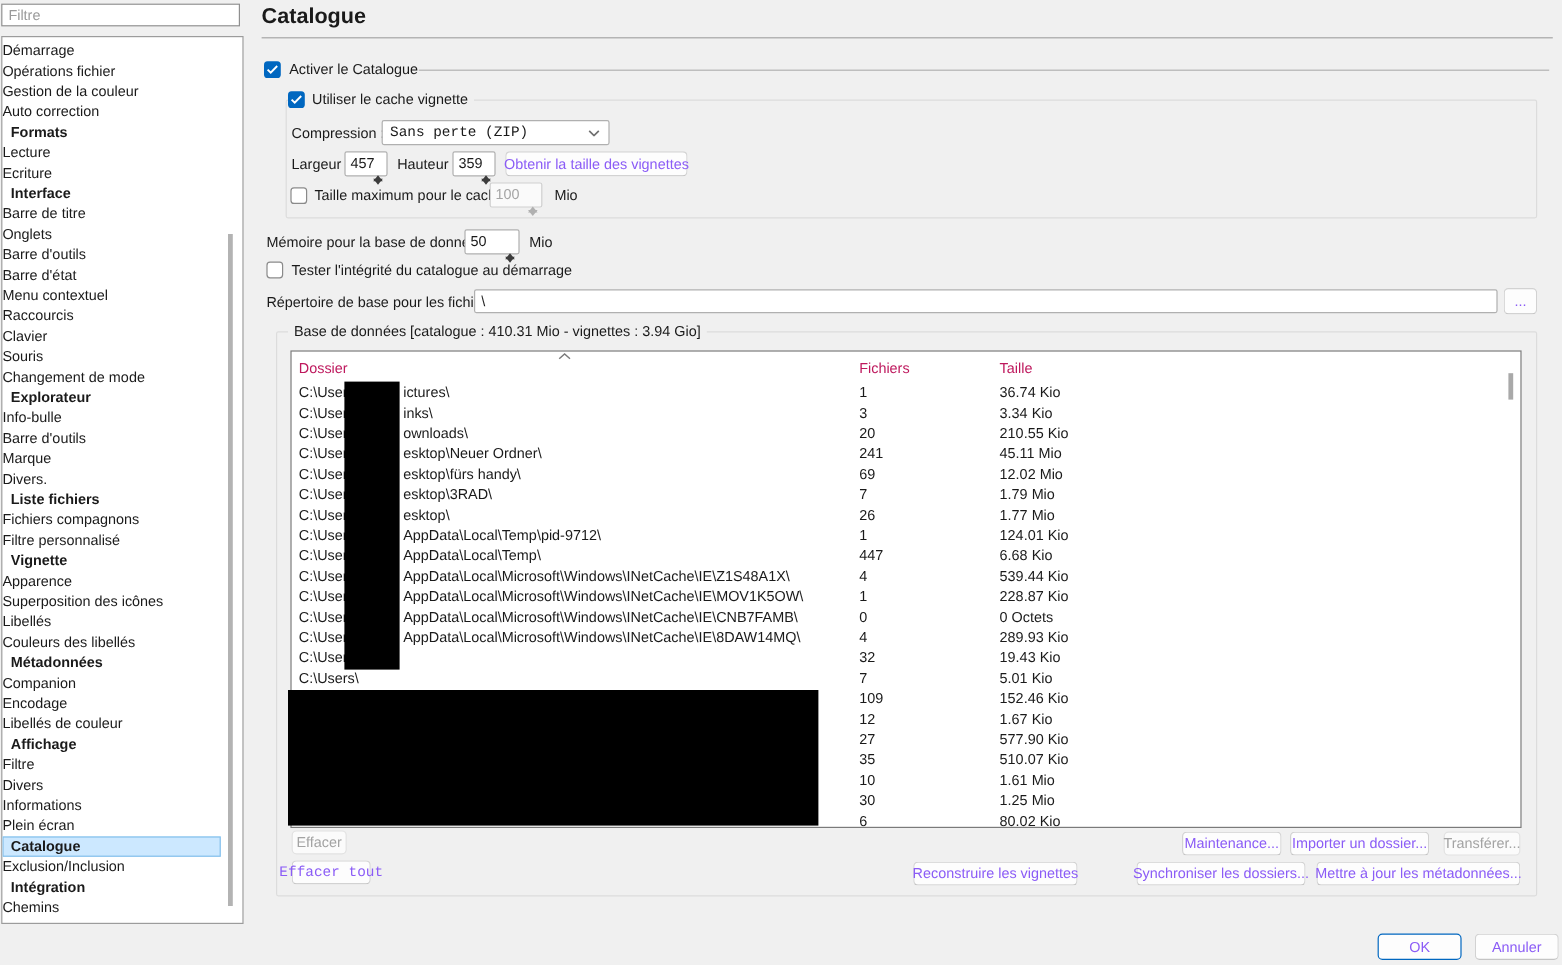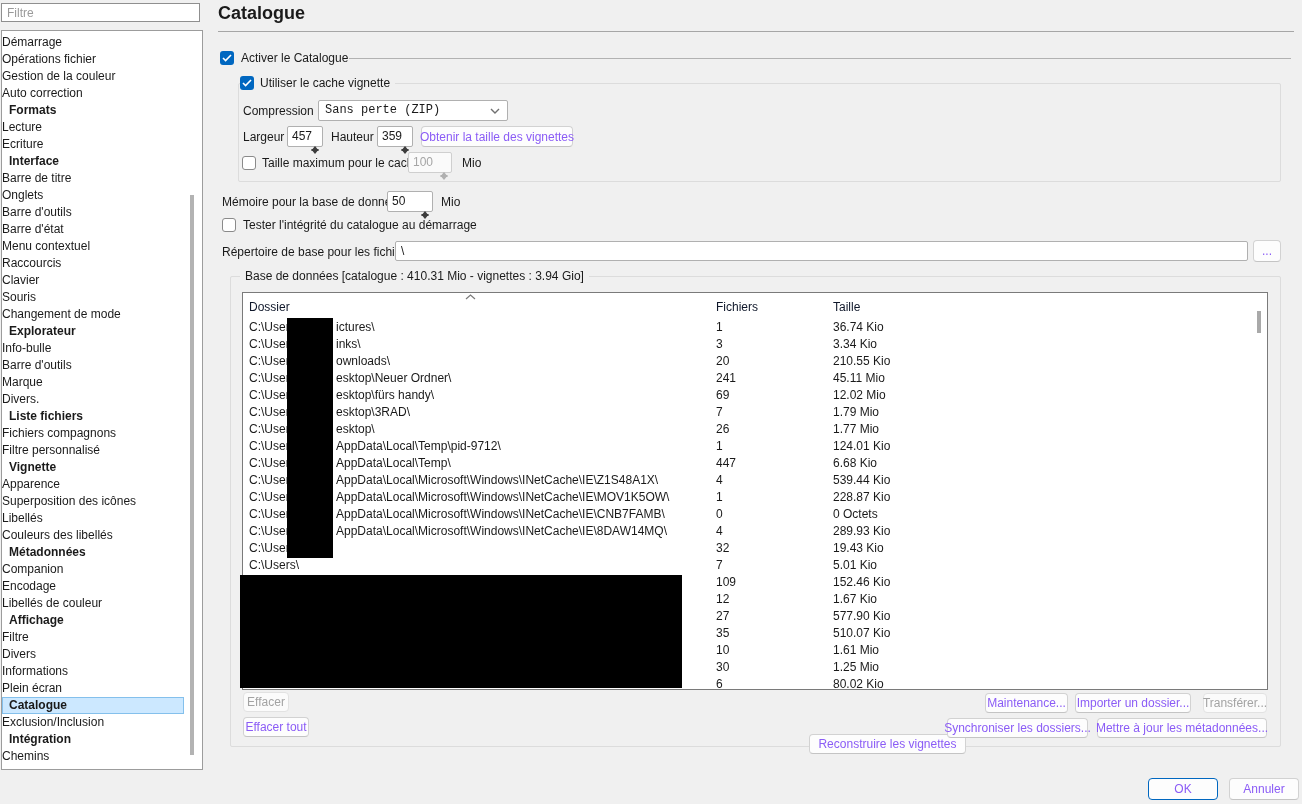--- a/index.html
+++ b/index.html
@@ -75,21 +75,21 @@
     white-space:nowrap; font-size:12px; color:#8b5cf6; cursor:default;
   }
   .btn.disabled { color:#a3a3a3; background:#fbfbfb; border-color:#e2e2e2; }
   .btn.default { border:1px solid #0067c0; }
 
   
   #folder-table {
     position:absolute; left:242px; top:292px; width:1026px; height:398px;
     background:#fff; border:1px solid #7a7a7a; overflow:hidden;
   }
-  .th { position:absolute; top:7px; white-space:nowrap; color:#0f172a; }
+  .th { position:absolute; top:7px; white-space:nowrap; color:#be185d; }
   #table-rows { position:absolute; left:0; top:26px; width:100%; }
   .trow { position:relative; height:17px; line-height:17px; white-space:nowrap; }
   .trow span { position:absolute; top:0; }
   .c-prefix { left:6px; }
   .c-suffix { left:93px; }
   .c-files  { left:473px; }
   .c-size   { left:590px; }
   #table-scroll-thumb { position:absolute; left:1014px; top:18px; width:4px; height:22px; background:#a9a9a9; }
   #sort-icon { position:absolute; left:222px; top:1px; }
 
@@ -339,26 +339,26 @@
           <span class="c-size">80.02 Kio</span>
         </div>
       </div>
     <div id="table-scroll-thumb"></div>
   </div>
 
   <div class="redaction" style="left:287px; top:318px; width:46px; height:240px;"></div>
   <div class="redaction" style="left:240px; top:575px; width:442px; height:113px;"></div>
 
   <div class="btn disabled" style="left:243px; top:692px; width:46px; height:20px;">Effacer</div>
-  <div class="btn" style="left:243px; top:717px; width:66px; height:20px;">Effacer tout</div>
+  <div class="btn" style="left:243px; top:717px; width:66px; height:20px;font-family:Liberation Mono, monospace;">Effacer tout</div>
 
   <div class="btn" style="left:985px; top:693px; width:83px; height:20px;">Maintenance...</div>
   <div class="btn" style="left:1075px; top:693px; width:116px; height:20px;">Importer un dossier...</div>
   <div class="btn disabled" style="left:1203px; top:693px; width:64px; height:20px;">Transférer...</div>
 
-  <div class="btn" style="left:809px; top:718px; width:157px; height:20px;margin-top:16px;">Reconstruire les vignettes</div>
+  <div class="btn" style="left:761px; top:718px; width:137px; height:20px;">Reconstruire les vignettes</div>
   <div class="btn" style="left:947px; top:718px; width:141px; height:20px;">Synchroniser les dossiers...</div>
   <div class="btn" style="left:1097px; top:718px; width:170px; height:20px;">Mettre à jour les métadonnées...</div>
 
   <div class="btn default" style="left:1148px; top:778px; width:70px; height:22px;">OK</div>
   <div class="btn" style="left:1229px; top:778px; width:70px; height:22px;">Annuler</div>
 
 </div>
 
 </body></html>

